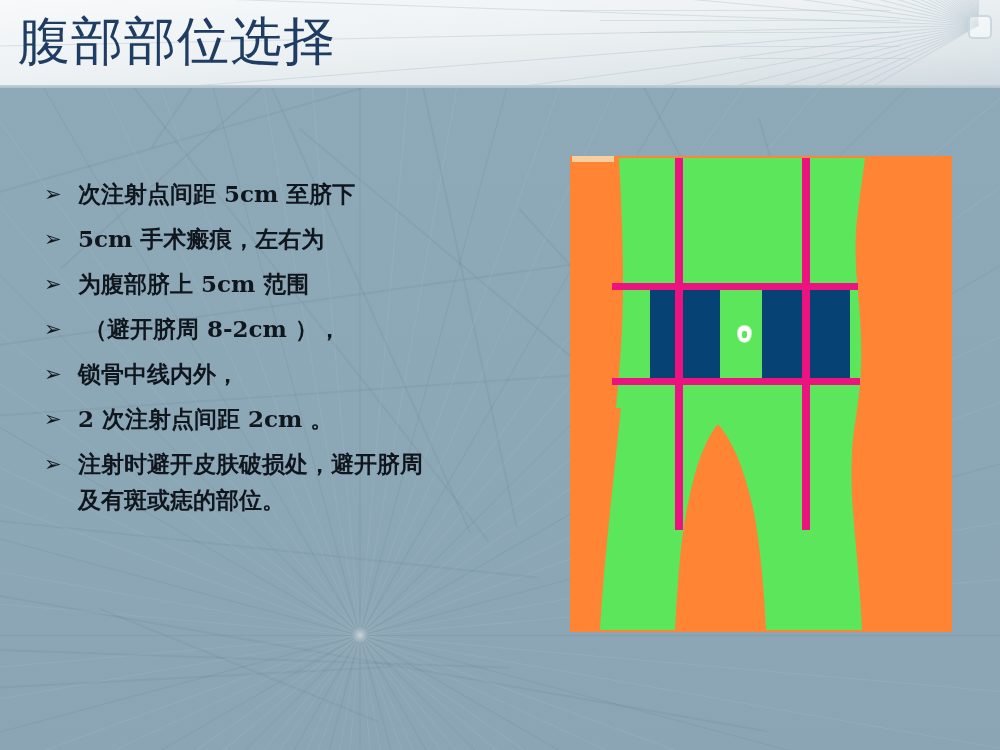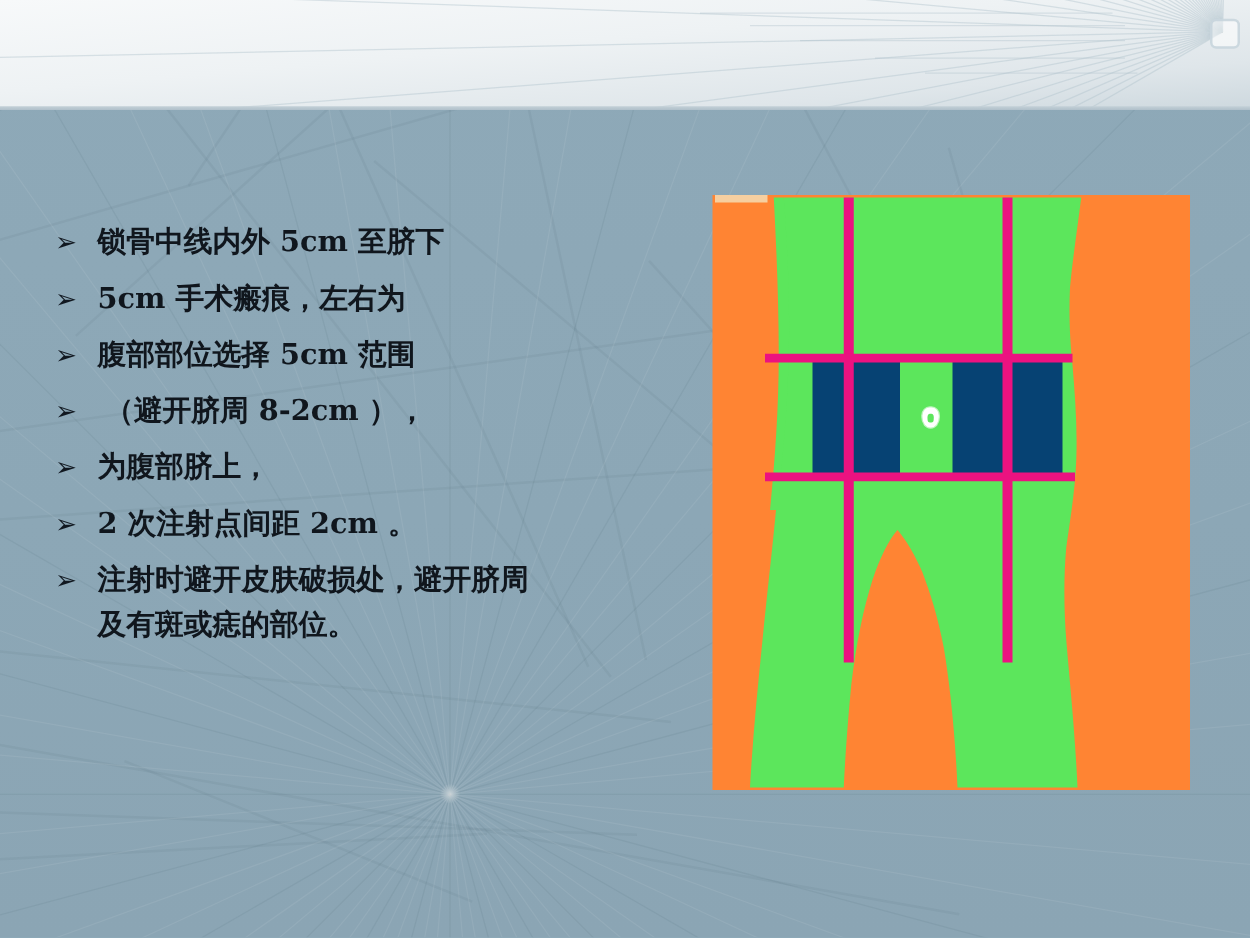--- a/index.html
+++ b/index.html
@@ -353,43 +353,44 @@
         <i style="transform: rotate(249.2deg);"></i>
         <i style="transform: rotate(252.4deg);"></i>
         <i style="transform: rotate(255.6deg);"></i>
         <i style="transform: rotate(258.8deg);"></i>
         <i style="transform: rotate(262deg);"></i>
         <i style="transform: rotate(265.2deg);"></i>
         <i style="transform: rotate(268.4deg);"></i>
         <i style="transform: rotate(271.6deg);"></i>
       </div>
     <div class="header-node"></div>
+    <div class="slide-title">腹部部位选择</div>
     <div class="header-rule"></div>
   </div>
 
   <div class="bullets" id="bulletList">
       <div class="bullet-row">
         <span class="bullet-mark">➢</span>
-        <span class="bullet-text">锁骨中线内外 5cm 至脐下</span>
+        <span class="bullet-text">次注射点间距 5cm 至脐下</span>
       </div>
       <div class="bullet-row">
         <span class="bullet-mark">➢</span>
         <span class="bullet-text">5cm 手术瘢痕，左右为</span>
       </div>
       <div class="bullet-row">
         <span class="bullet-mark">➢</span>
-        <span class="bullet-text">腹部部位选择 5cm 范围</span>
+        <span class="bullet-text">为腹部脐上 5cm 范围</span>
       </div>
       <div class="bullet-row indent">
         <span class="bullet-mark">➢</span>
         <span class="bullet-text">（避开脐周 8-2cm ），</span>
       </div>
       <div class="bullet-row">
         <span class="bullet-mark">➢</span>
-        <span class="bullet-text">为腹部脐上，</span>
+        <span class="bullet-text">锁骨中线内外，</span>
       </div>
       <div class="bullet-row">
         <span class="bullet-mark">➢</span>
         <span class="bullet-text">2 次注射点间距 2cm 。</span>
       </div>
       <div class="bullet-row">
         <span class="bullet-mark">➢</span>
         <span class="bullet-text">注射时避开皮肤破损处，避开脐周
 及有斑或痣的部位。</span>
       </div>

